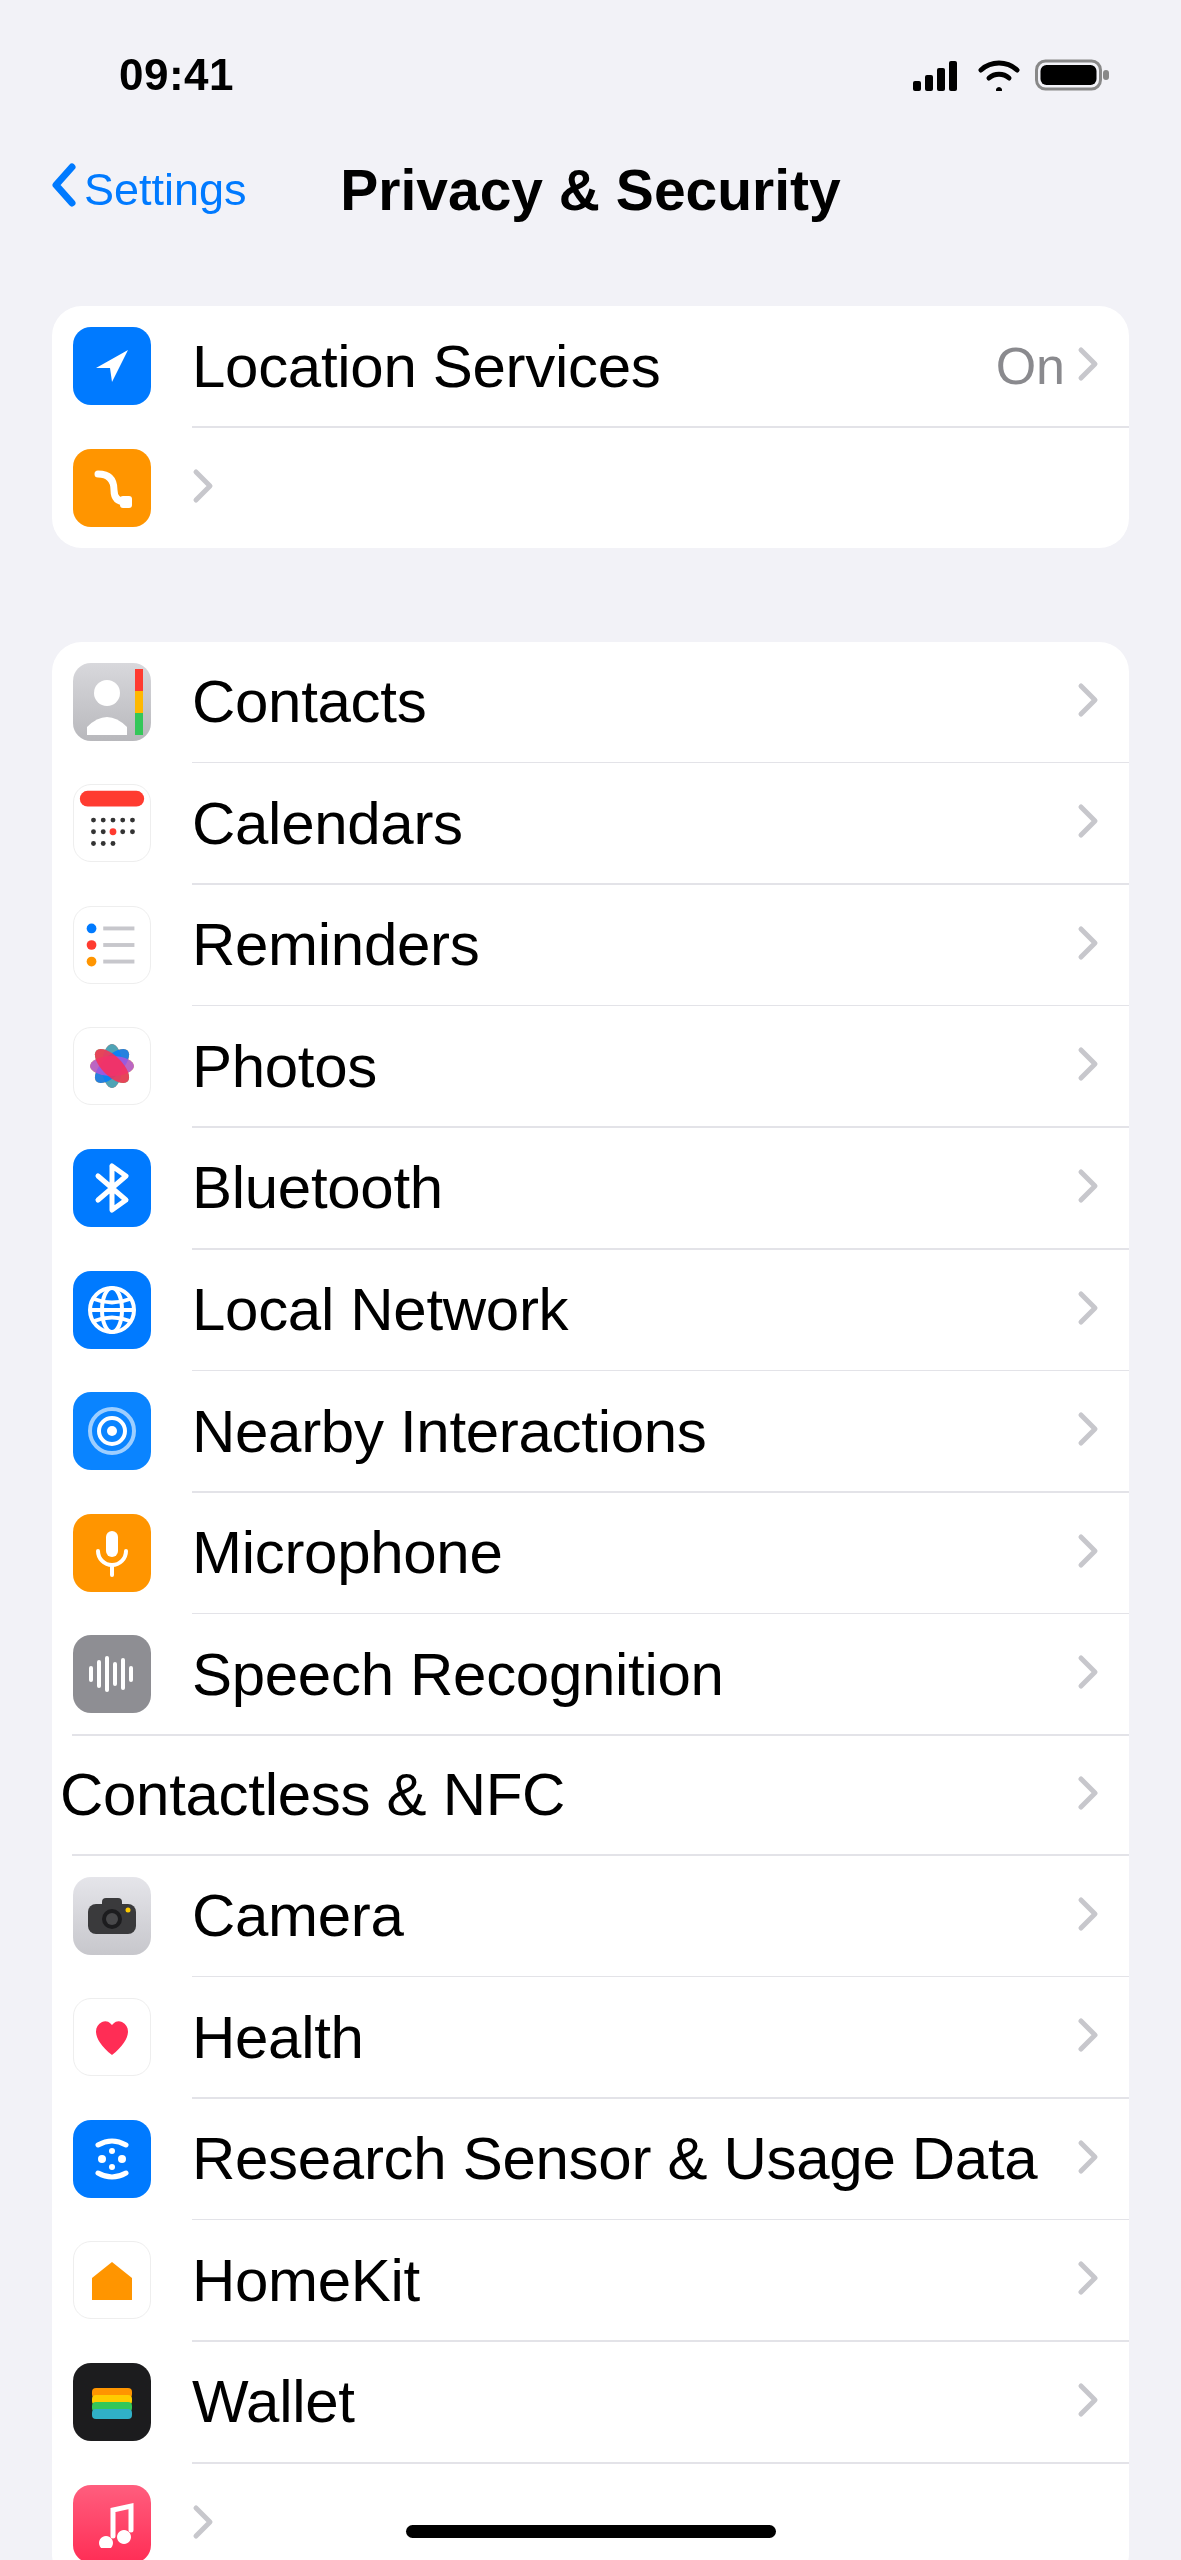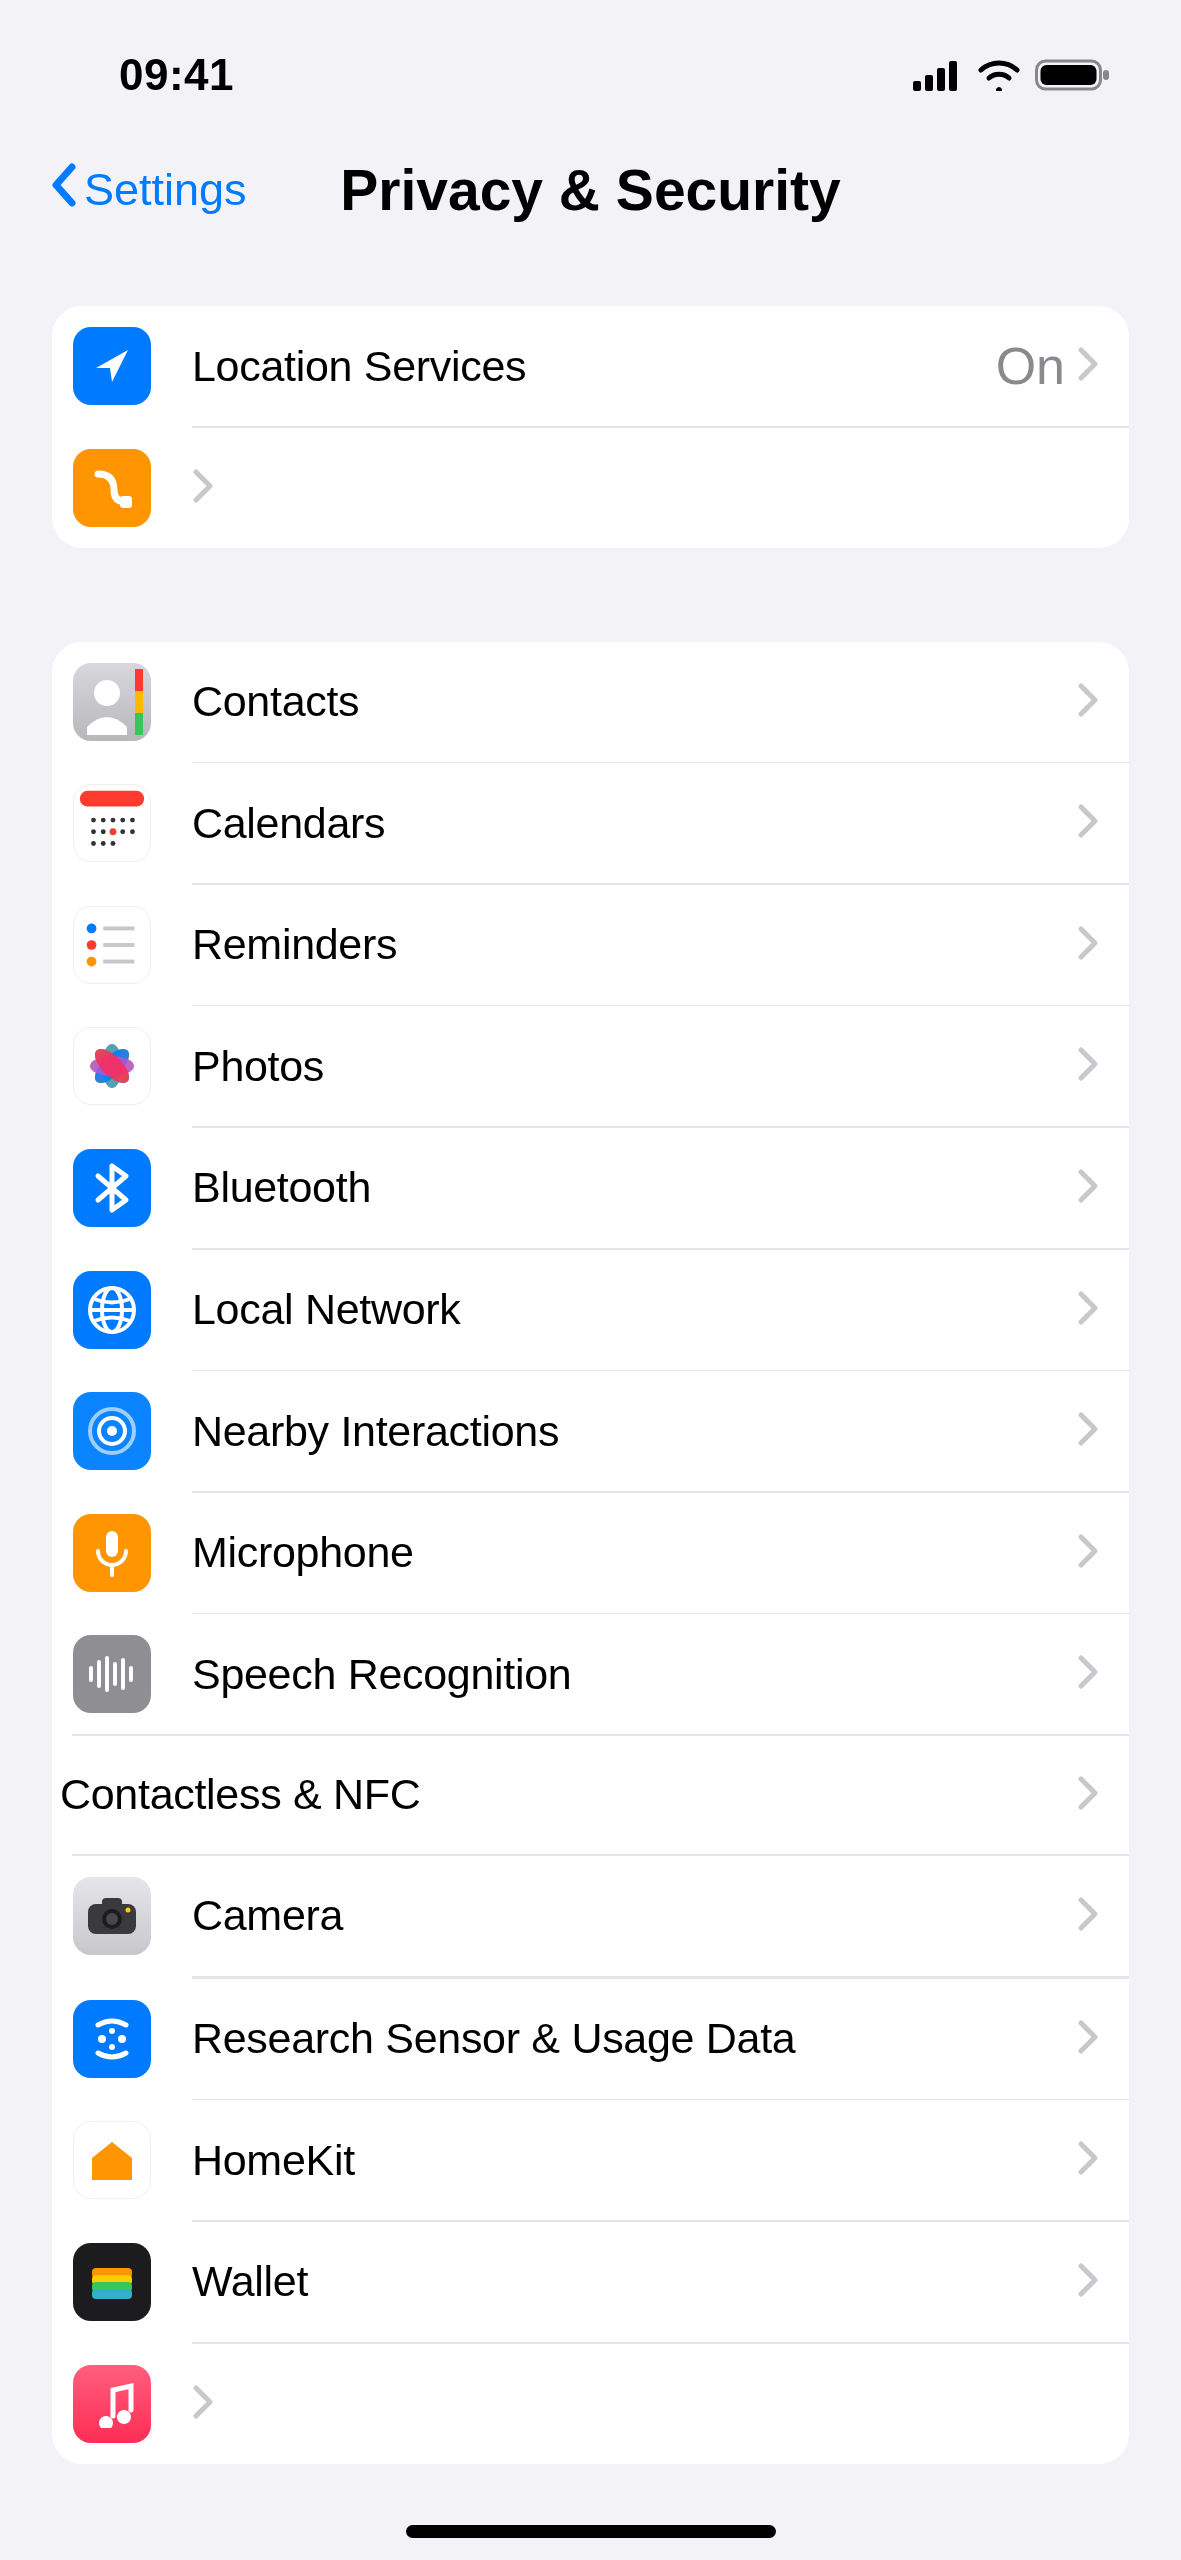--- a/index.html
+++ b/index.html
@@ -83,21 +83,21 @@
   .row .icon-box {
     width: 78px;
     height: 78px;
     border-radius: 18px;
     display: flex;
     align-items: center;
     justify-content: center;
   }
   .row .label {
     flex: 1;
-    font-size: 43px;
+    font-size: 60px;
     font-weight: 400;
     letter-spacing: -0.3px;
   }
   .row .value {
     font-size: 52px;
     color: #8a8a8e;
     margin-right: 12px;
   }
   .row .chev { flex-shrink:0; }
   .row.no-icon .label { margin-left: 8px; }
@@ -400,20 +400,33 @@
       </svg>
     </div>
       </div>
     <div class="label">Camera</div>
     <span class="chev"><svg width="22" height="36" viewBox="0 0 22 36">
           <polyline points="4,4 18,18 4,32" fill="none" stroke="#c7c7cc" stroke-width="5" stroke-linecap="round" stroke-linejoin="round"></polyline>
         </svg></span>
   </div>
   <div class="sep"></div>
 
+  <div class="row">
+    <div class="icon-slot">
+        <div class="icon-box" style="background:#fff;border:1px solid #eee">
+      <svg width="48" height="44" viewBox="0 0 48 44">
+            <path d="M24 40 C6 26 4 12 14 7 C20 4 24 10 24 10 C24 10 28 4 34 7 C44 12 42 26 24 40 Z" fill="#ff2d55"></path>
+          </svg>
+    </div>
+      </div>
+    <div class="label">Health</div>
+    <span class="chev"><svg width="22" height="36" viewBox="0 0 22 36">
+          <polyline points="4,4 18,18 4,32" fill="none" stroke="#c7c7cc" stroke-width="5" stroke-linecap="round" stroke-linejoin="round"></polyline>
+        </svg></span>
+  </div>
   <div class="sep"></div>
 
   <div class="row">
     <div class="icon-slot">
         <div class="icon-box" style="background:#007aff">
       <svg width="52" height="52" viewBox="0 0 52 52">
         <path d="M12 12 Q26 4 40 12" stroke="#fff" stroke-width="5" fill="none" stroke-linecap="round"></path>
         <path d="M12 40 Q26 48 40 40" stroke="#fff" stroke-width="5" fill="none" stroke-linecap="round"></path>
         <circle cx="16" cy="26" r="4" fill="#fff"></circle>
             <circle cx="36" cy="26" r="4" fill="#fff"></circle>

